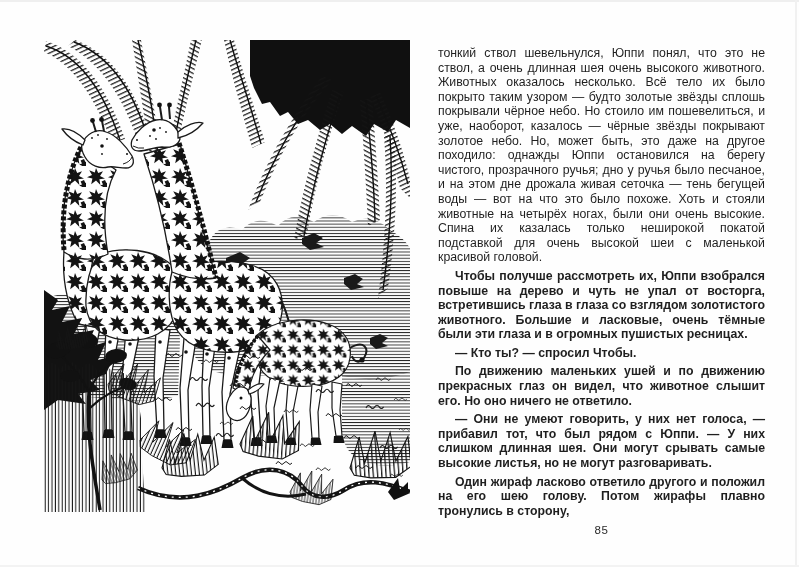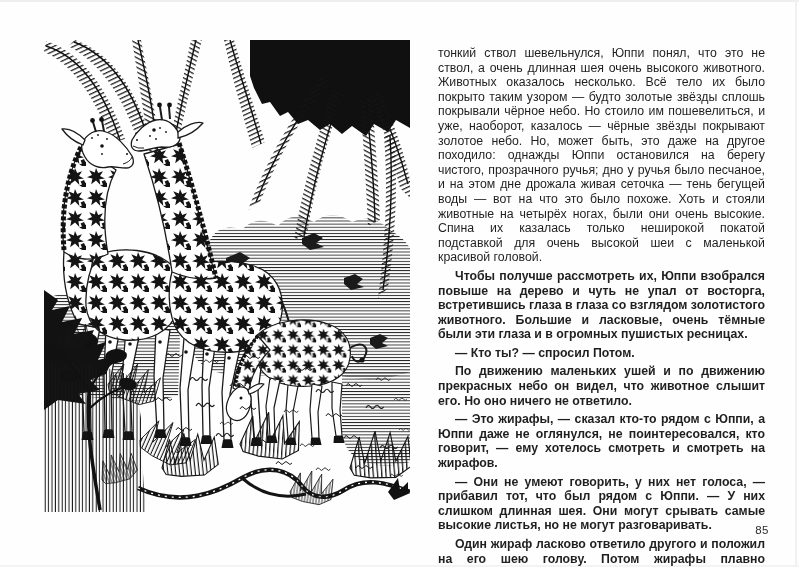--- a/index.html
+++ b/index.html
@@ -17,21 +17,21 @@
   .illustration svg{display:block;width:100%;height:100%;}
   .text-page{
     position:absolute;left:434px;top:42px;width:335px;
     color:#1f1f1f;font-size:12.3px;line-height:14.6px;
     text-align:justify;hyphens:auto;-webkit-hyphens:auto;
   }
   .text-page p{margin:4px;}
   .text-page p.indent{text-indent:17px;font-weight:bold;}
   .page-number{
     position:absolute;left:434px;top:524px;width:335px;
-    text-align:right;font-size:11.5px;color:#2b2b2b;letter-spacing:.5px;
+    text-align:center;font-size:11.5px;color:#2b2b2b;letter-spacing:.5px;
   }
 </style>
 </head>
 <body>
 
 <div class="scan-top"></div>
 <div class="scan-right"></div>
 <div class="scan-bottom"></div>
 
 <div>
@@ -266,21 +266,20 @@
         <use href="#fan" transform="translate(306,428) rotate(-4) scale(1.25)" fill="url(#hatchV)" stroke="#131313" stroke-width="0.9"></use>
         <use href="#fan" transform="translate(58,440) rotate(-18) scale(0.75)" fill="url(#hatchV)" stroke="#131313" stroke-width="0.9"></use>
         <path d="M344,452 l10,-14 l2,12 l8,-8 l0,12 l-14,6 Z" fill="#111111"></path>
       </g>
     </svg>
   </figure>
 
   <div class="text-page">
     <p>тонкий ствол шевельнулся, Юппи понял, что это не ствол, а очень длинная шея очень высокого животного. Животных оказалось несколько. Всё тело их было покрыто таким узором — будто золотые звёзды сплошь покрывали чёрное небо. Но стоило им пошевелиться, и уже, наоборот, казалось — чёрные звёзды покрывают золотое небо. Но, может быть, это даже на другое походило: однажды Юппи остановился на берегу чистого, прозрачного ручья; дно у ручья было песчаное, и на этом дне дрожала живая сеточка — тень бегущей воды — вот на что это было похоже. Хоть и стояли животные на четырёх ногах, были они очень высокие. Спина их казалась только неширокой покатой подставкой для очень высокой шеи с маленькой красивой головой.</p>
     <p class="indent">Чтобы получше рассмотреть их, Юппи взобрался повыше на дерево и чуть не упал от восторга, встретившись глаза в глаза со взглядом золотистого животного. Большие и ласковые, очень тёмные были эти глаза и в огромных пушистых ресницах.</p>
-    <p class="indent">— Кто ты? — спросил Потом.</p>
-    <p class="indent">По движению маленьких ушей и по движению прекрасных небо он видел, что животное слышит его. Но оно ничего не ответило.</p>
-    <p class="indent">— Это жирафы, — сказал кто-то рядом с Юппи, а Юппи даже не оглянулся, не поинтересовался, кто говорит, — ему хотелось смотреть и смотреть на жирафов.</p>
+    <p class="indent">— Кто ты? — спросил Чтобы.</p>
+    <p class="indent">По движению маленьких ушей и по движению прекрасных глаз он видел, что животное слышит его. Но оно ничего не ответило.</p>
     <p class="indent">— Они не умеют говорить, у них нет голоса, — прибавил тот, что был рядом с Юппи. — У них слишком длинная шея. Они могут срывать самые высокие листья, но не могут разговаривать.</p>
     <p class="indent">Один жираф ласково ответило другого и положил на его шею голову. Потом жирафы плавно тронулись в сторону,</p>
   </div>
 
   <div class="page-number">85</div>
 </div>
 
 </body></html>

